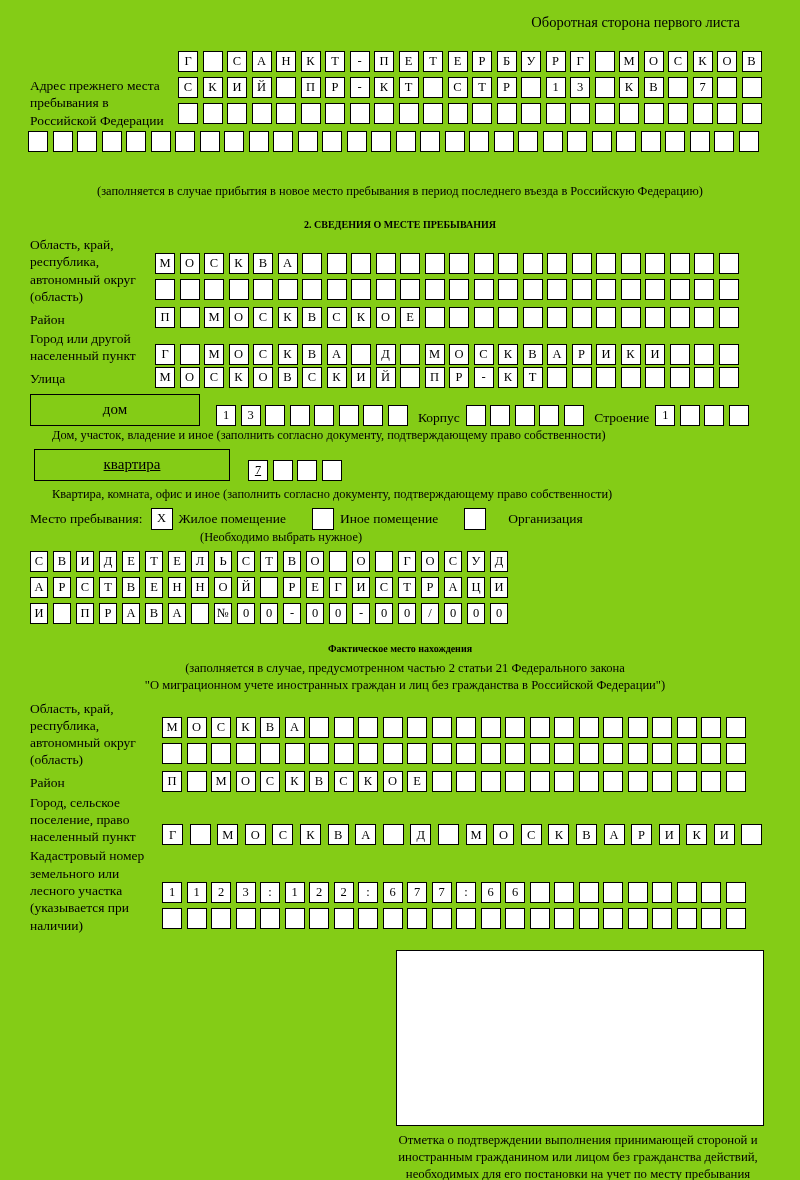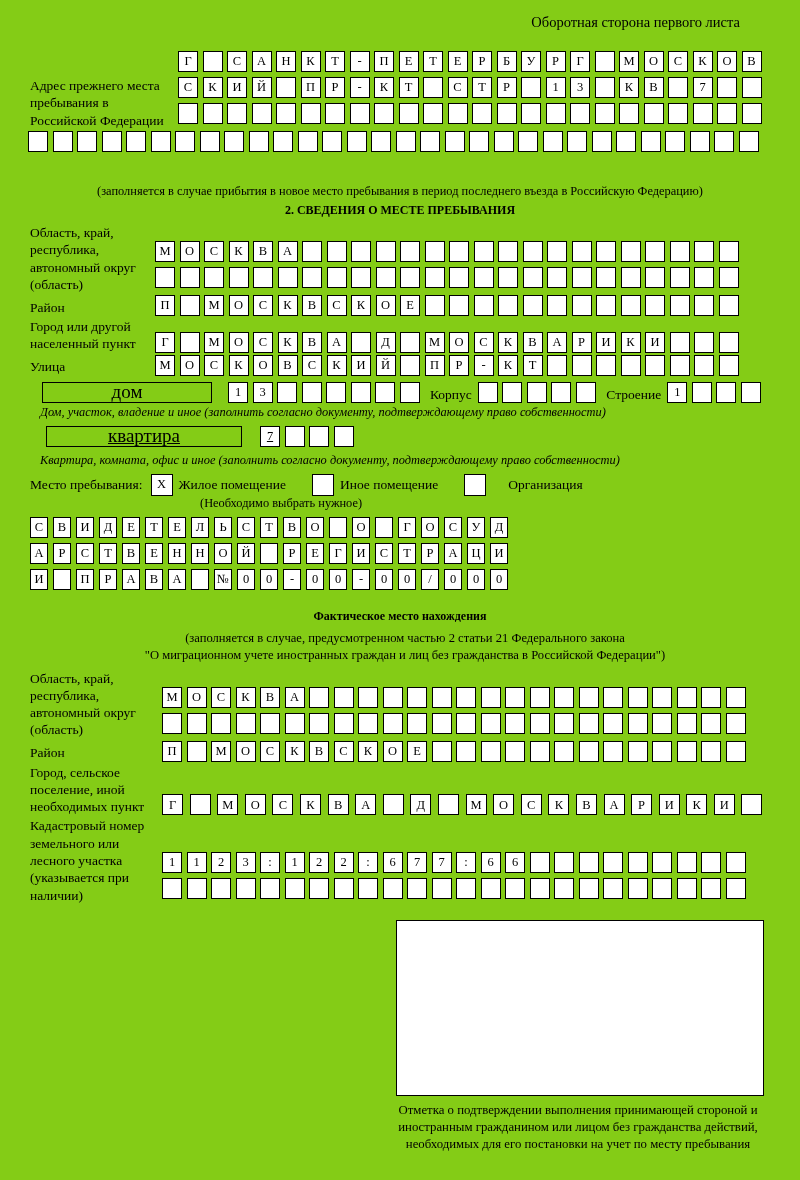--- a/index.html
+++ b/index.html
@@ -24,28 +24,28 @@
     display:inline-flex; align-items:center; justify-content:center;
     font-size:12.5px; line-height:1;
   }
   .cells.tight .cell { width:18px; margin-right:5px; }
   .cells.wide  .cell { width:21px; margin-right:6.6px; }
 
   .fullrow { margin:0 0 2px 28px; }
 
   .caption { font-size:12.4px; }
   .caption.center { text-align:center;margin-top:32px; }
-  .caption.ml { margin-left:40px;font-style:italic; }
-
-  .title { text-align:center; font-weight:bold; font-size:12px; margin:4px 0 6px 0; }
+  .caption.ml { margin-left:52px; }
+
+  .title { text-align:center; font-weight:bold; font-size:10px; margin:20px 0 6px 0; }
 
   .labelbox {
-    box-sizing:border-box; border:1.6px solid #000; height:21px;
+    box-sizing:border-box; border:1.6px solid #000; height:32px;
     display:inline-flex; align-items:center; justify-content:center;
-    font-size:19px; flex:0 0 auto;margin-left:12px;
+    font-size:15px; flex:0 0 auto;
   }
   .inlbl { font-size:13.5px; margin:2px 6px 0 6px; flex:0 0 auto; }
 
   .chkrow { display:flex; align-items:center; margin:6px 0 0 30px; font-size:13.5px; }
   .chk { width:22px; height:22px; margin:0 6px 0 8px; }
   .optlabel { margin-right:18px; }
 
   .note { text-align:center; font-size:12.6px; line-height:1.35;padding-left:10px; }
 
   .stampbox {
@@ -548,21 +548,21 @@
         <span class="cell"></span>
         <span class="cell"></span>
         <span class="cell"></span>
         <span class="cell"></span>
         <span class="cell"></span>
         <span class="cell"></span>
       </div>
   </div>
 
   <div class="frow">
-    <div class="flabel w132">Город, сельское поселение, иной необходимых пункт</div>
+    <div class="flabel w132">Город, сельское поселение, право населенный пункт</div>
     <div class="cells wide">
         <span class="cell">Г</span>
         <span class="cell"></span>
         <span class="cell">М</span>
         <span class="cell">О</span>
         <span class="cell">С</span>
         <span class="cell">К</span>
         <span class="cell">В</span>
         <span class="cell">А</span>
         <span class="cell"></span>

